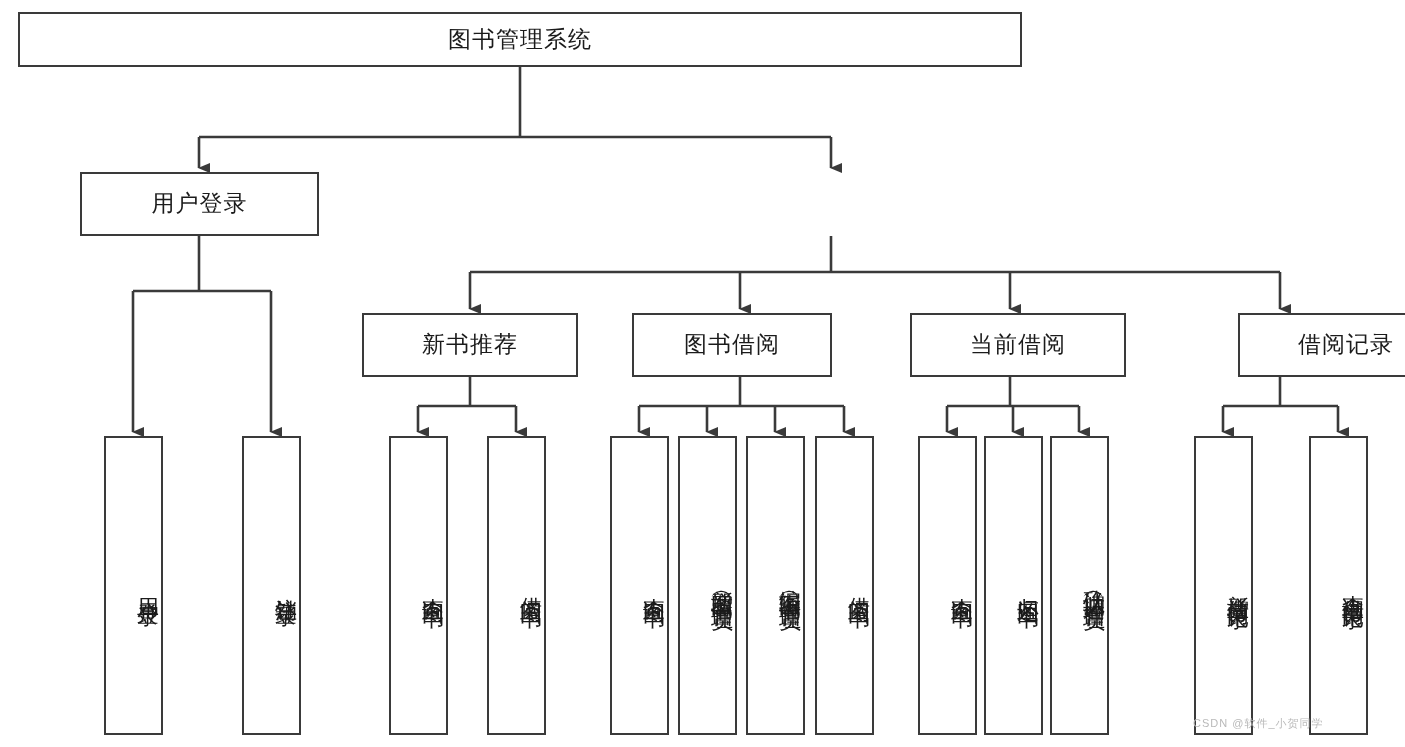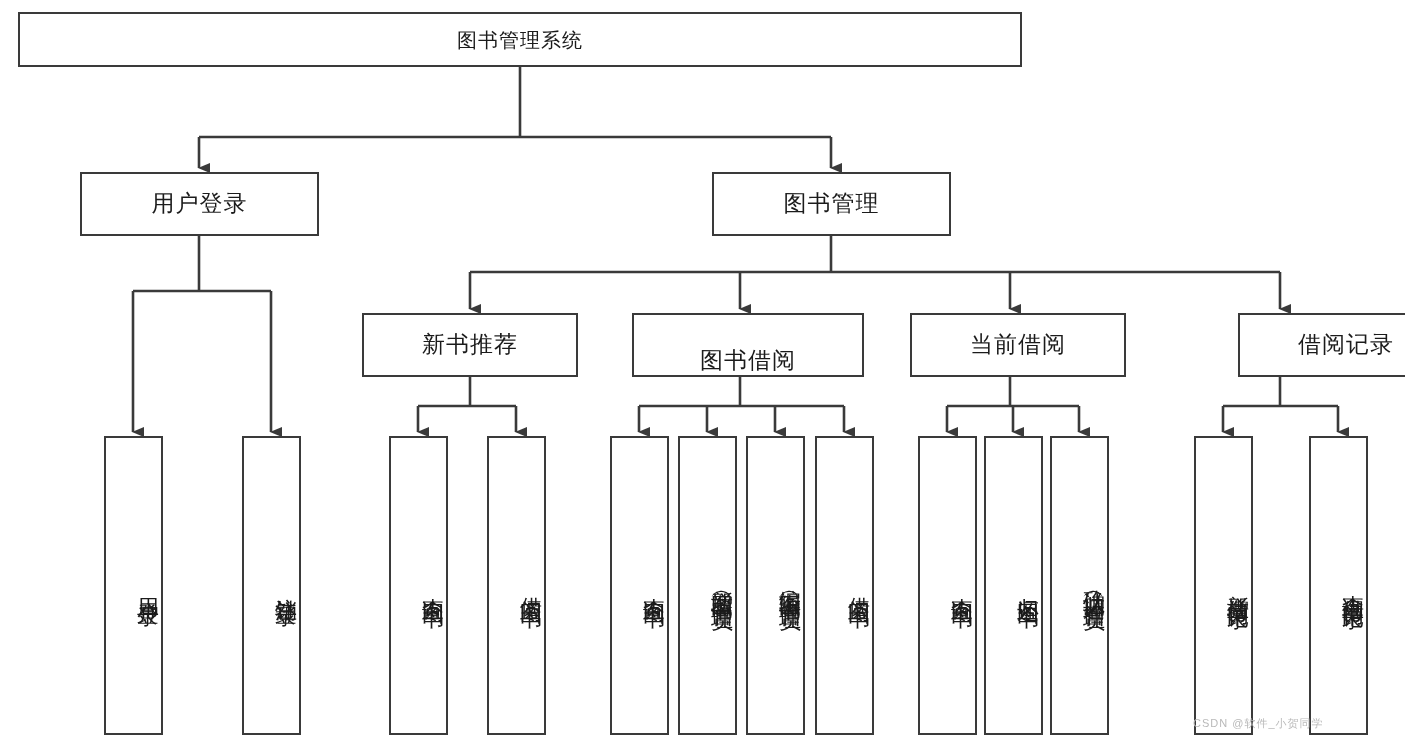--- a/index.html
+++ b/index.html
@@ -36,21 +36,21 @@
     justify-content: center;
     color: #1b1b1b;
     letter-spacing: 1px;
   }
   .node.horiz {
     font-size: 23px;
     line-height: 1.2;
     padding: 0 6px;
   }
   .node.root {
-    font-size: 20px;
+    font-size: 23px;
   }
   .node.vert {
     writing-mode: vertical-rl;
     text-orientation: upright;
     align-items: flex-start;
     justify-content: center;
     padding: 14px 0 14px 0;
     font-size: 22px;
     line-height: 1.22;
     letter-spacing: 3px;
@@ -125,28 +125,25 @@
     </g>
   </svg>
 
   <div class="node horiz root" style="left:18px; top:12px; width:1004px; height:55px;">
     <span>图书管理系统</span>
   </div>
 
   <div class="node horiz" style="left:80px; top:172px; width:239px; height:64px;">
     <span>用户登录</span>
   </div>
-  <div class="node horiz" style="left:712px; top:172px; width:239px; height:64px;">
-    <span>图书管理</span>
-  </div>
 
   <div class="node horiz" style="left:362px; top:313px; width:216px; height:64px;">
     <span>新书推荐</span>
   </div>
-  <div class="node horiz" style="left:632px; top:313px; width:232px; height:64px;align-items:flex-end;">
+  <div class="node horiz" style="left:632px; top:313px; width:200px; height:64px;">
     <span>图书借阅</span>
   </div>
   <div class="node horiz" style="left:902px; top:313px; width:216px; height:64px;margin-left:8px;">
     <span>当前借阅</span>
   </div>
   <div class="node horiz" style="left:1238px; top:313px; width:216px; height:64px;">
     <span>借阅记录</span>
   </div>
 
   <div class="node vert" style="left:104px; top:436px; width:59px; height:299px;">

